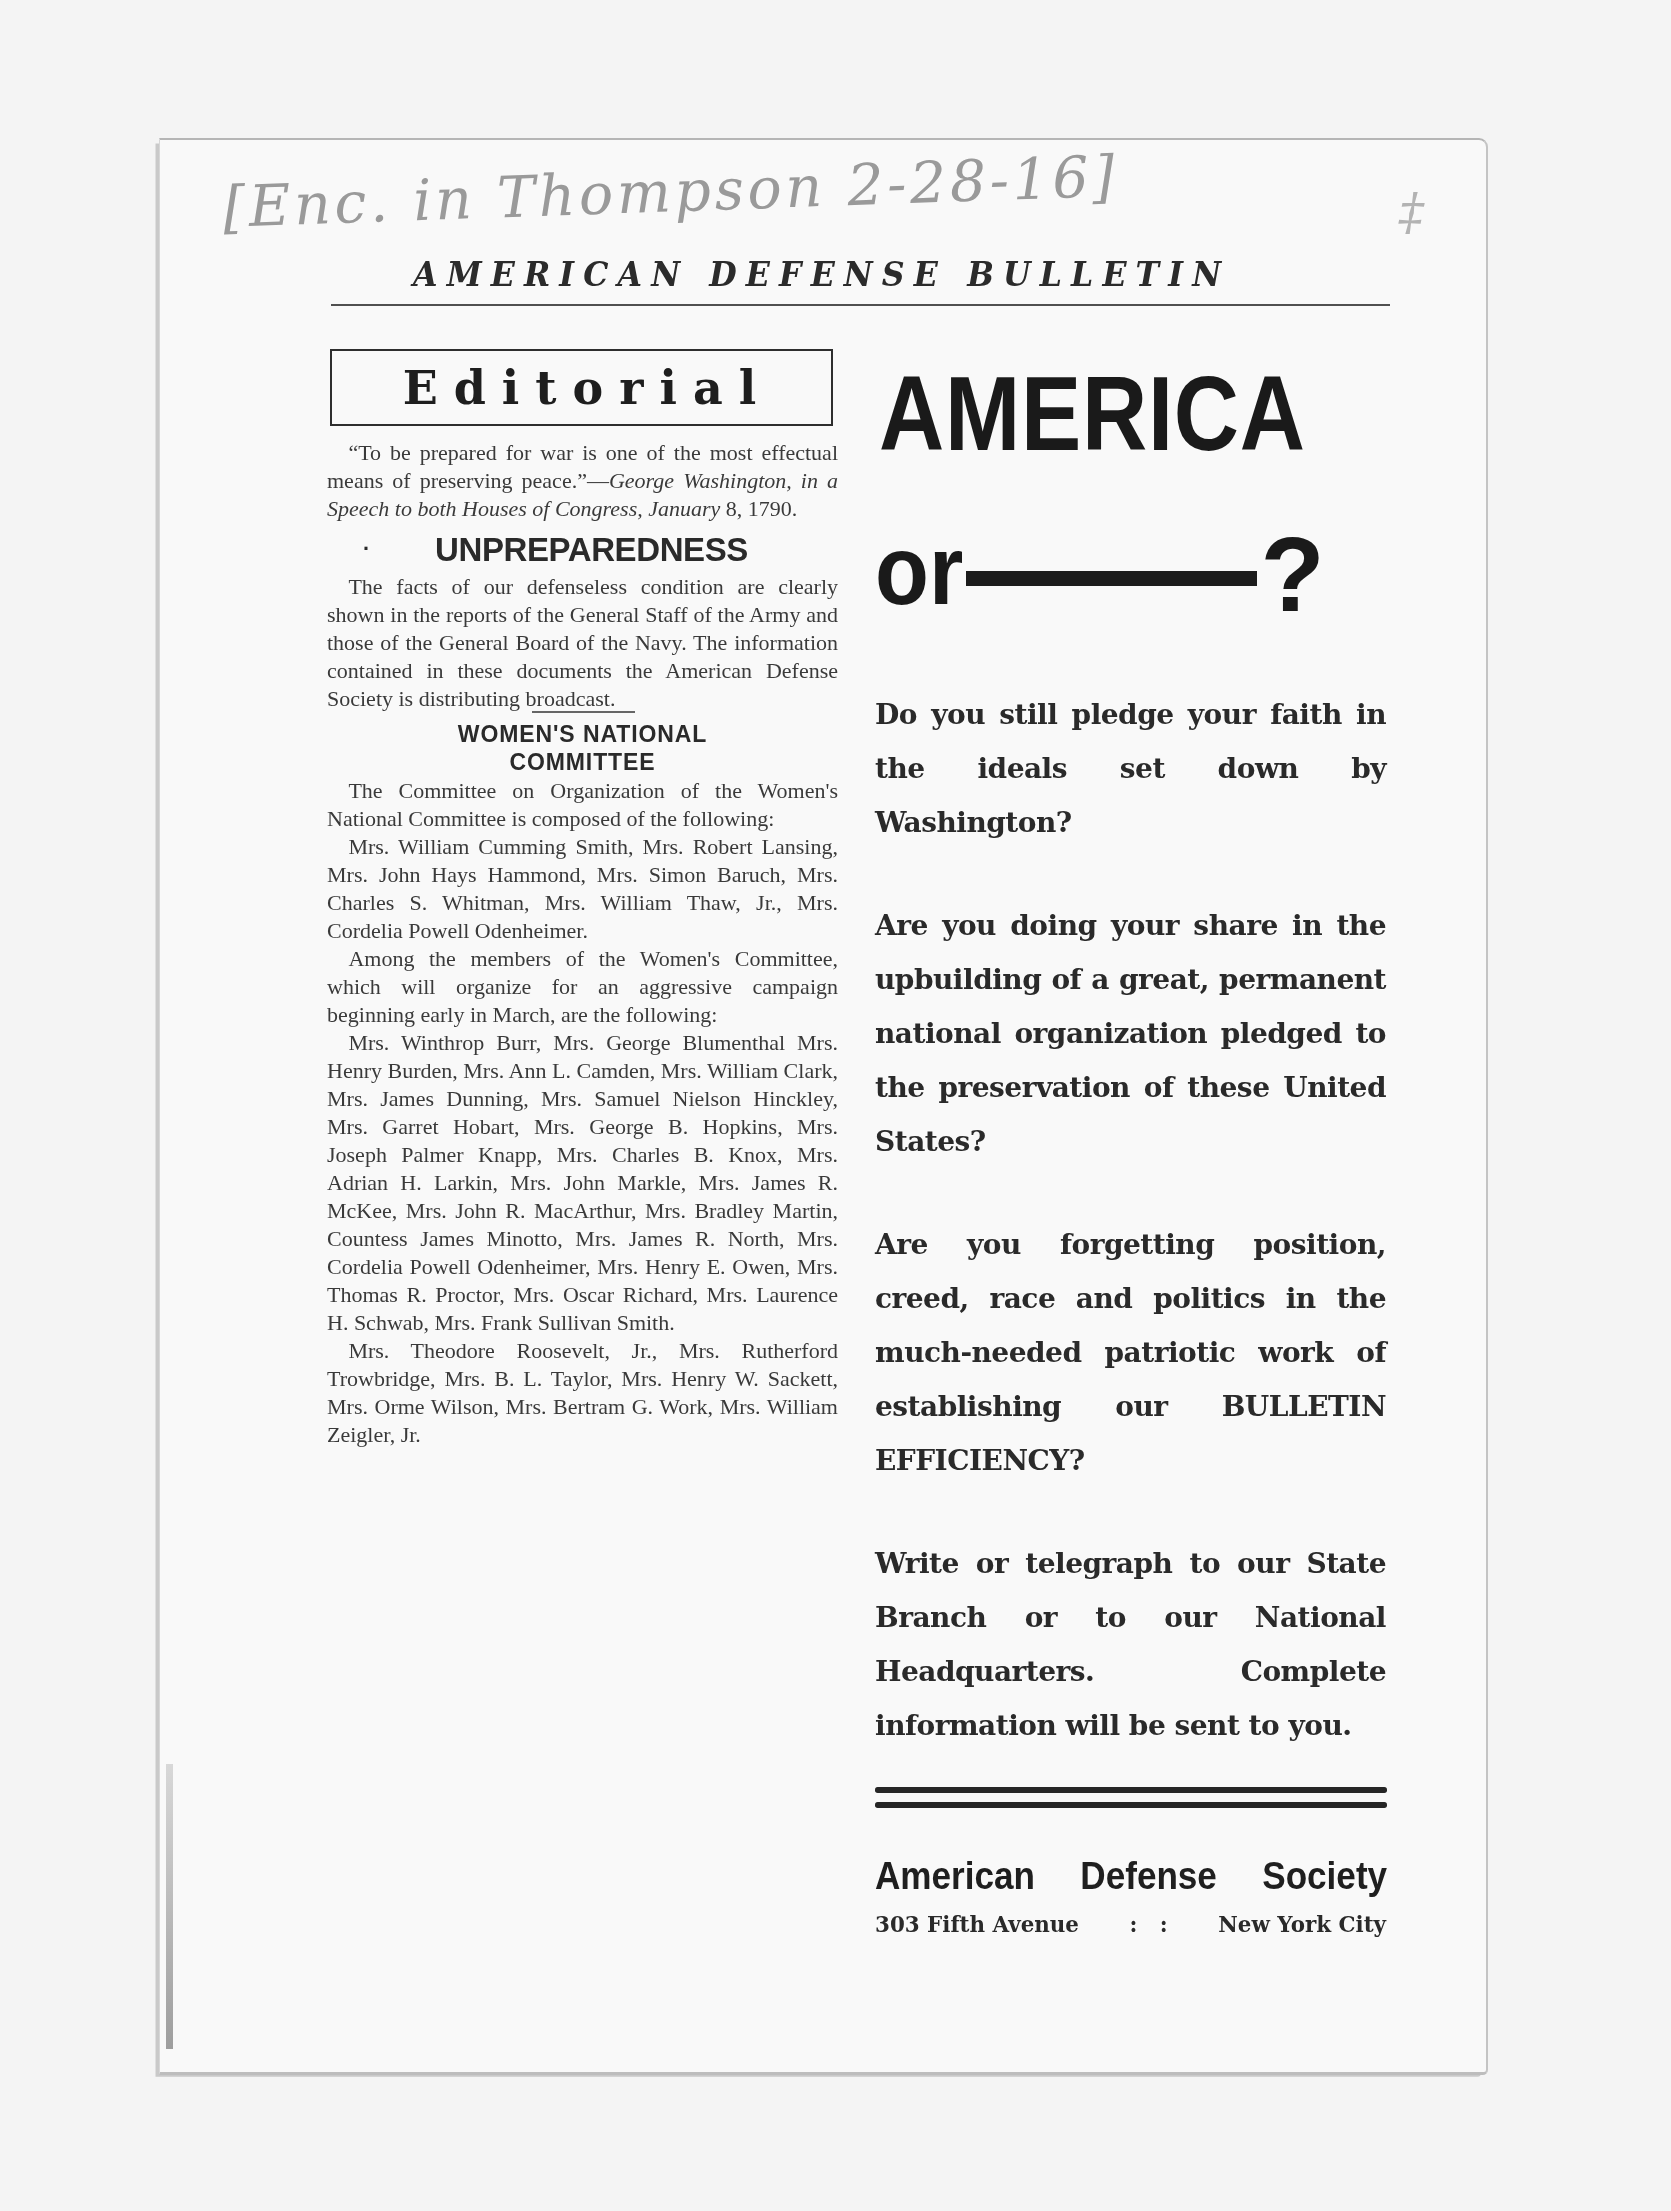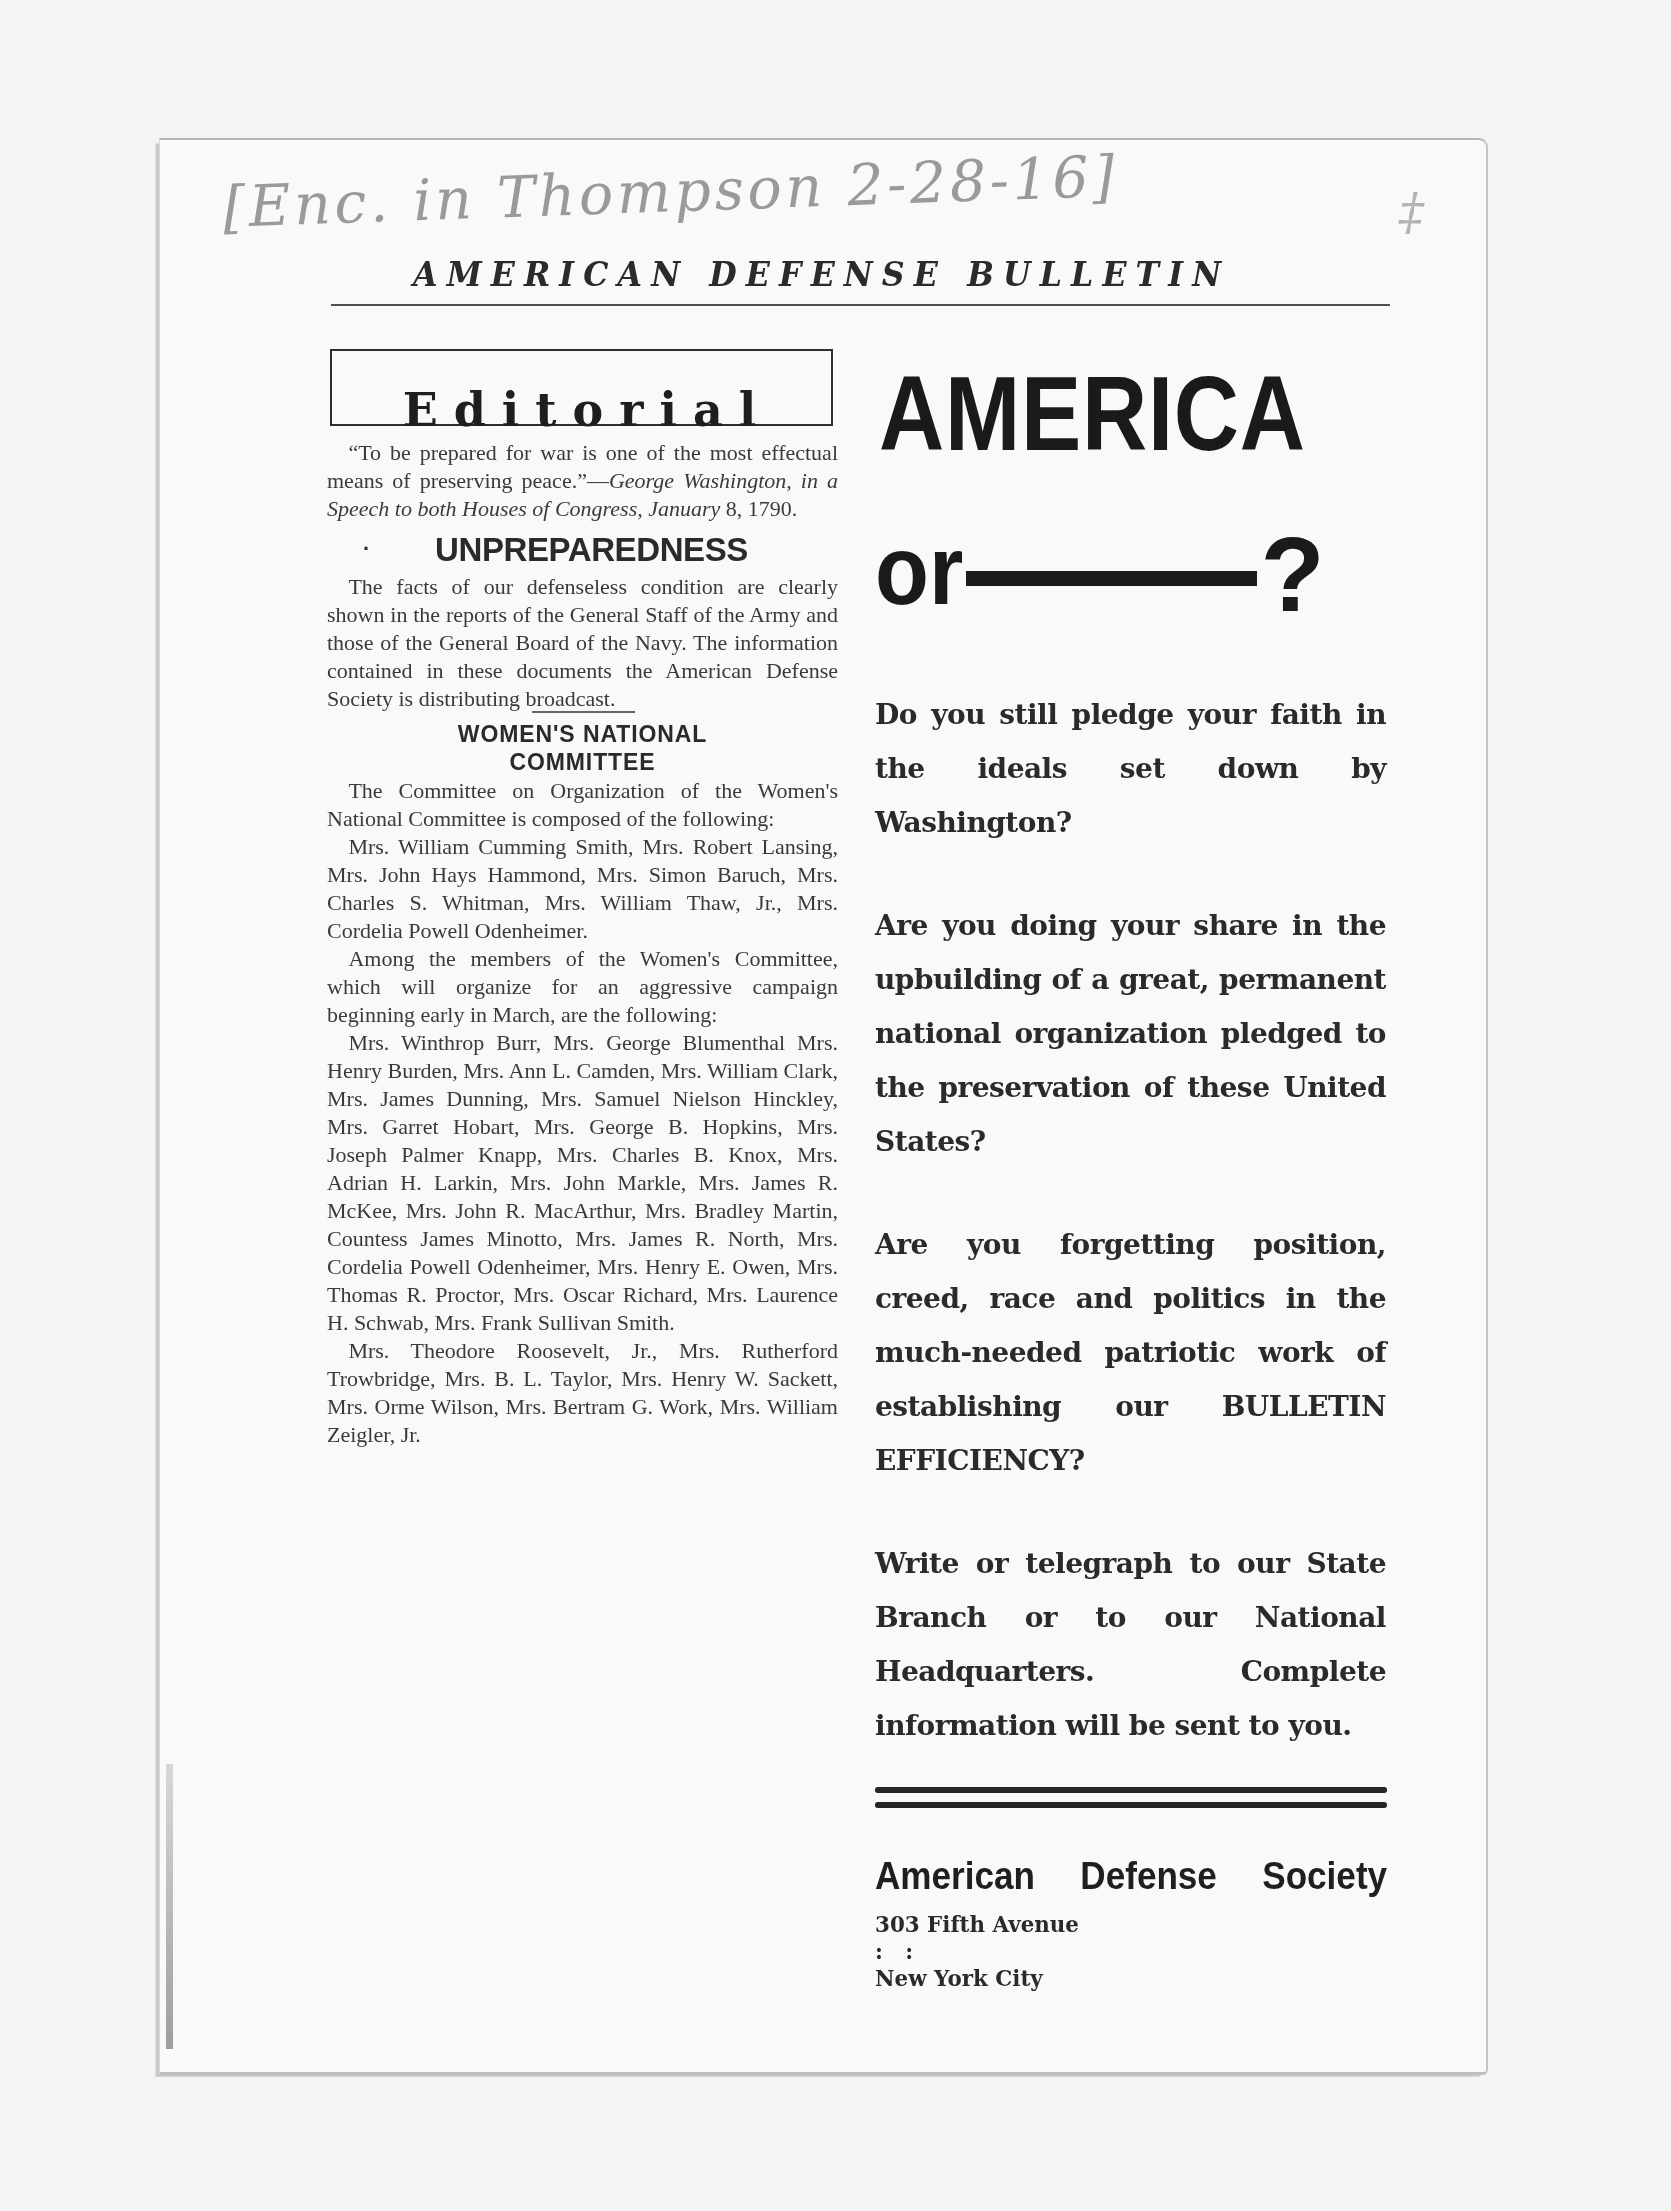--- a/index.html
+++ b/index.html
@@ -96,21 +96,21 @@
       color: #3a3a3a;
       text-align: justify;
     }
     .editorial-box {
       border: 2.7px solid #2e2e2e;
       height: 77px;
       margin-left: 2.7px;
       width: 503px;
       box-sizing: border-box;
       display: flex;
-      align-items: flex-end;
+      align-items: center;
       justify-content: center;
       margin-bottom: 12.5px;
     }
     .editorial-title {
       font-family: "DejaVu Serif", serif;
       font-weight: bold;
       font-size: 46px;
       letter-spacing: 16px;
       color: #1e1e1e;
       padding-left: 12.5px;
@@ -246,21 +246,20 @@
     .address {
       margin-top: 12.5px;
       font-family: "DejaVu Serif", serif;
       font-weight: bold;
       font-size: 21.4px;
       line-height: 27px;
       color: #2a2a2a;
       display: flex;
       justify-content: space-between;
       width: 511px;
-      flex-direction: column;
     }
   </style>
 </head>
 <body>
 
 <div class="page"></div>
 <div class="page-left-shadow"></div>
 
 <div class="handwriting">[Enc. in Thompson 2-28-16]</div>
 <div class="handwriting-mark">‡</div>

